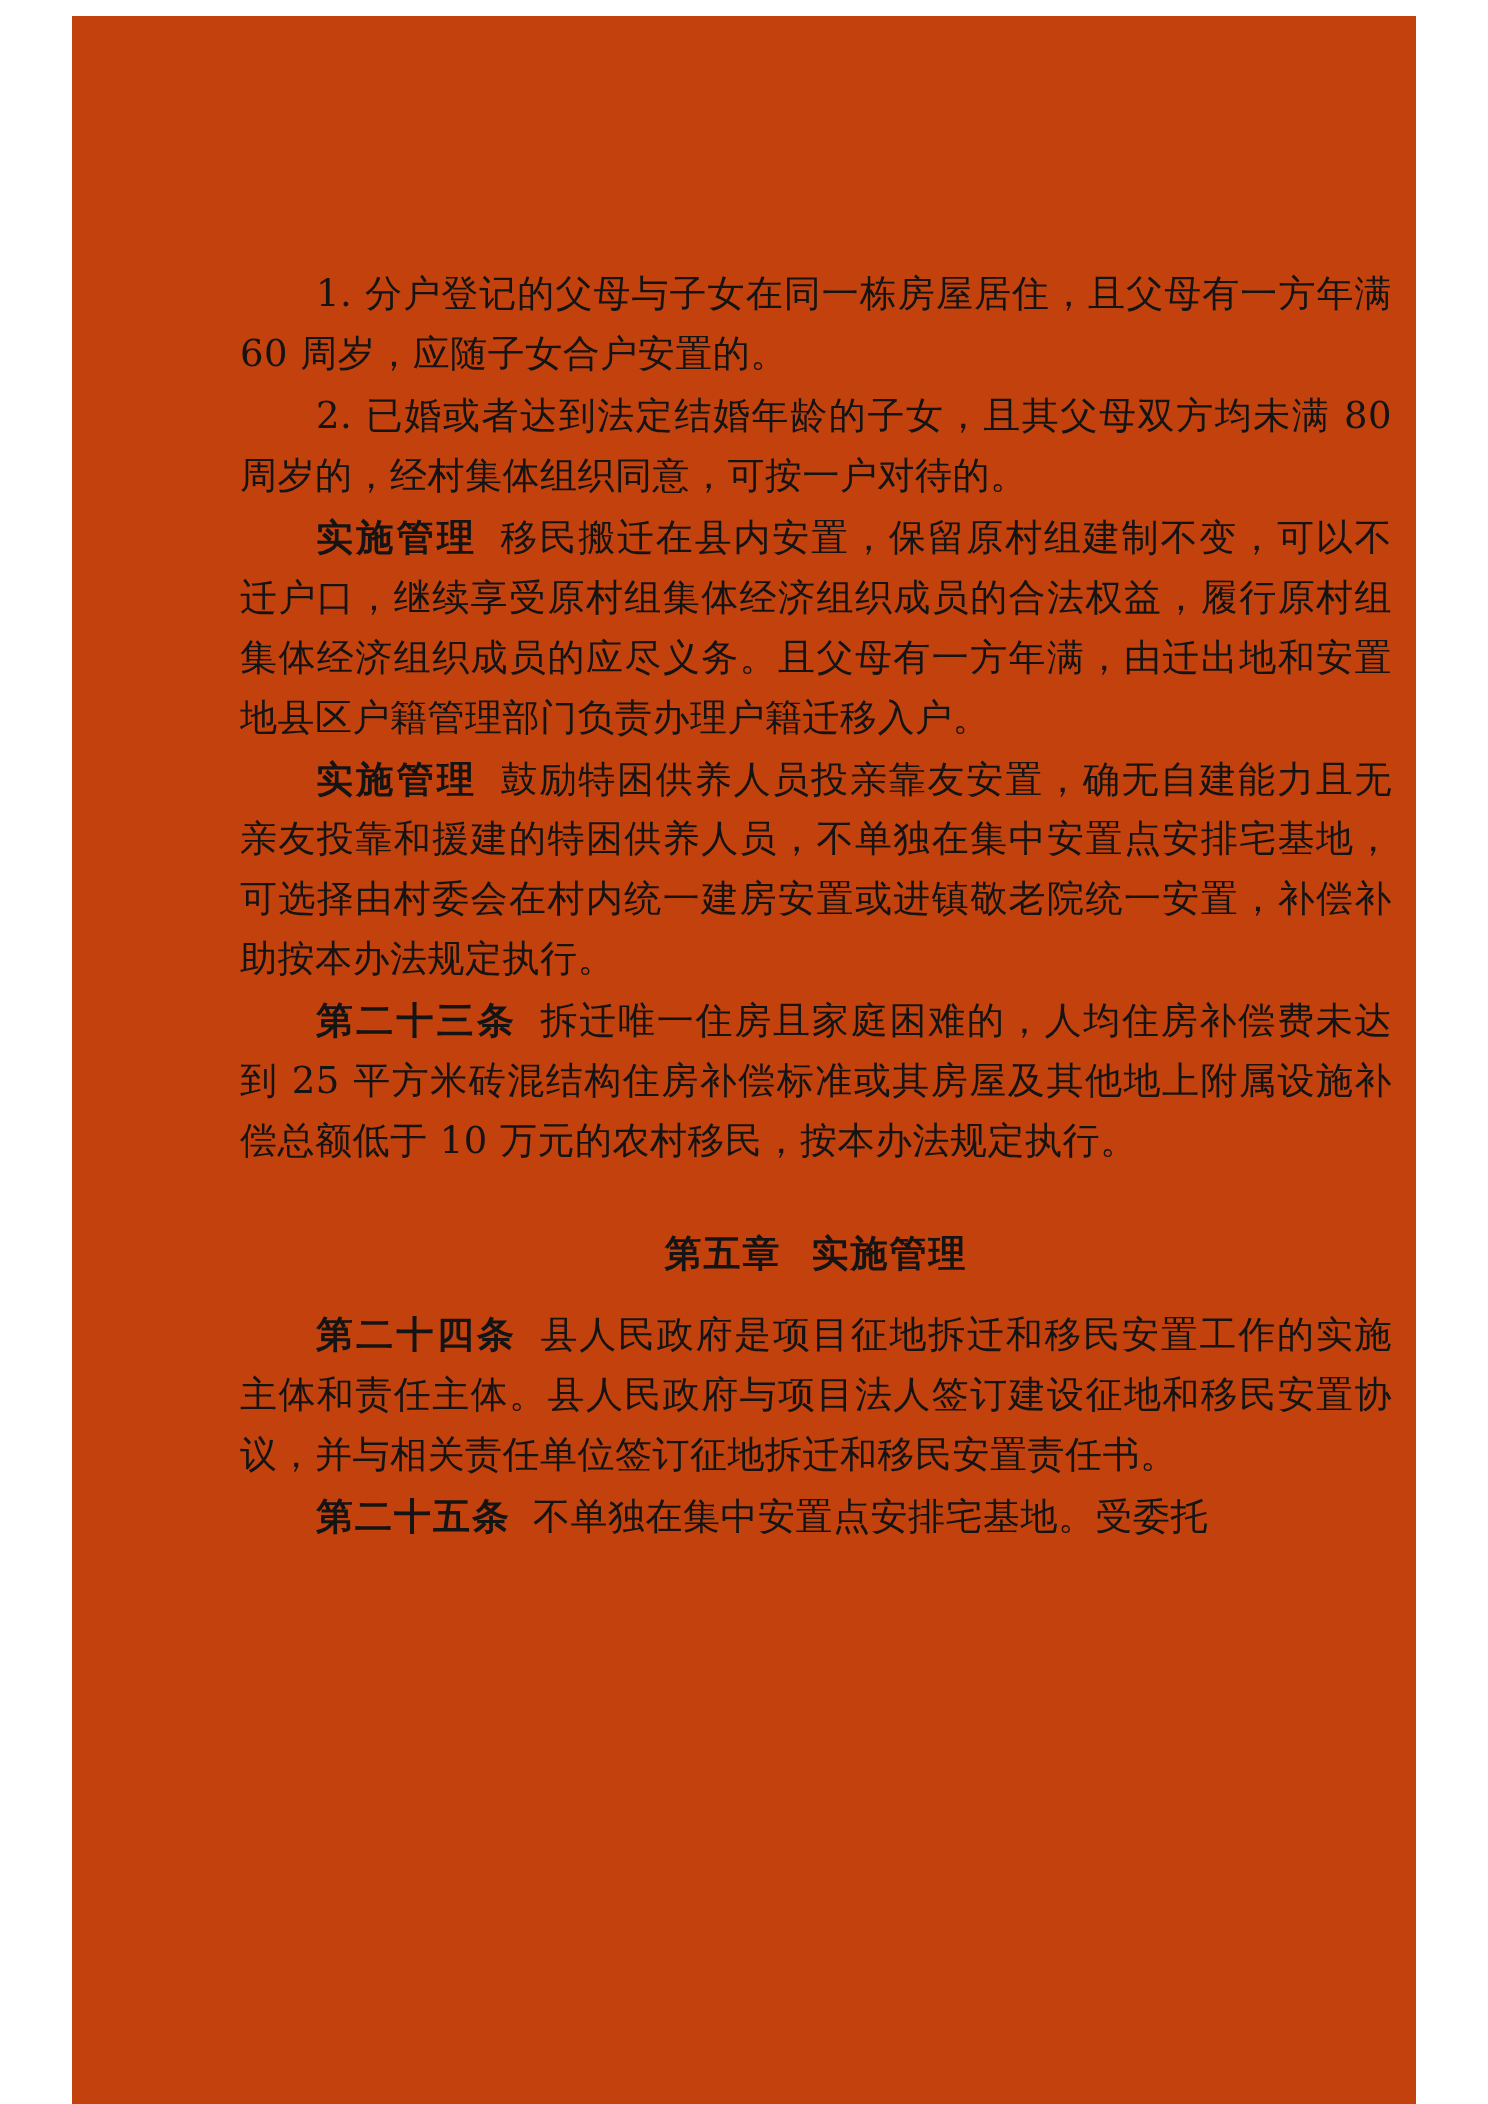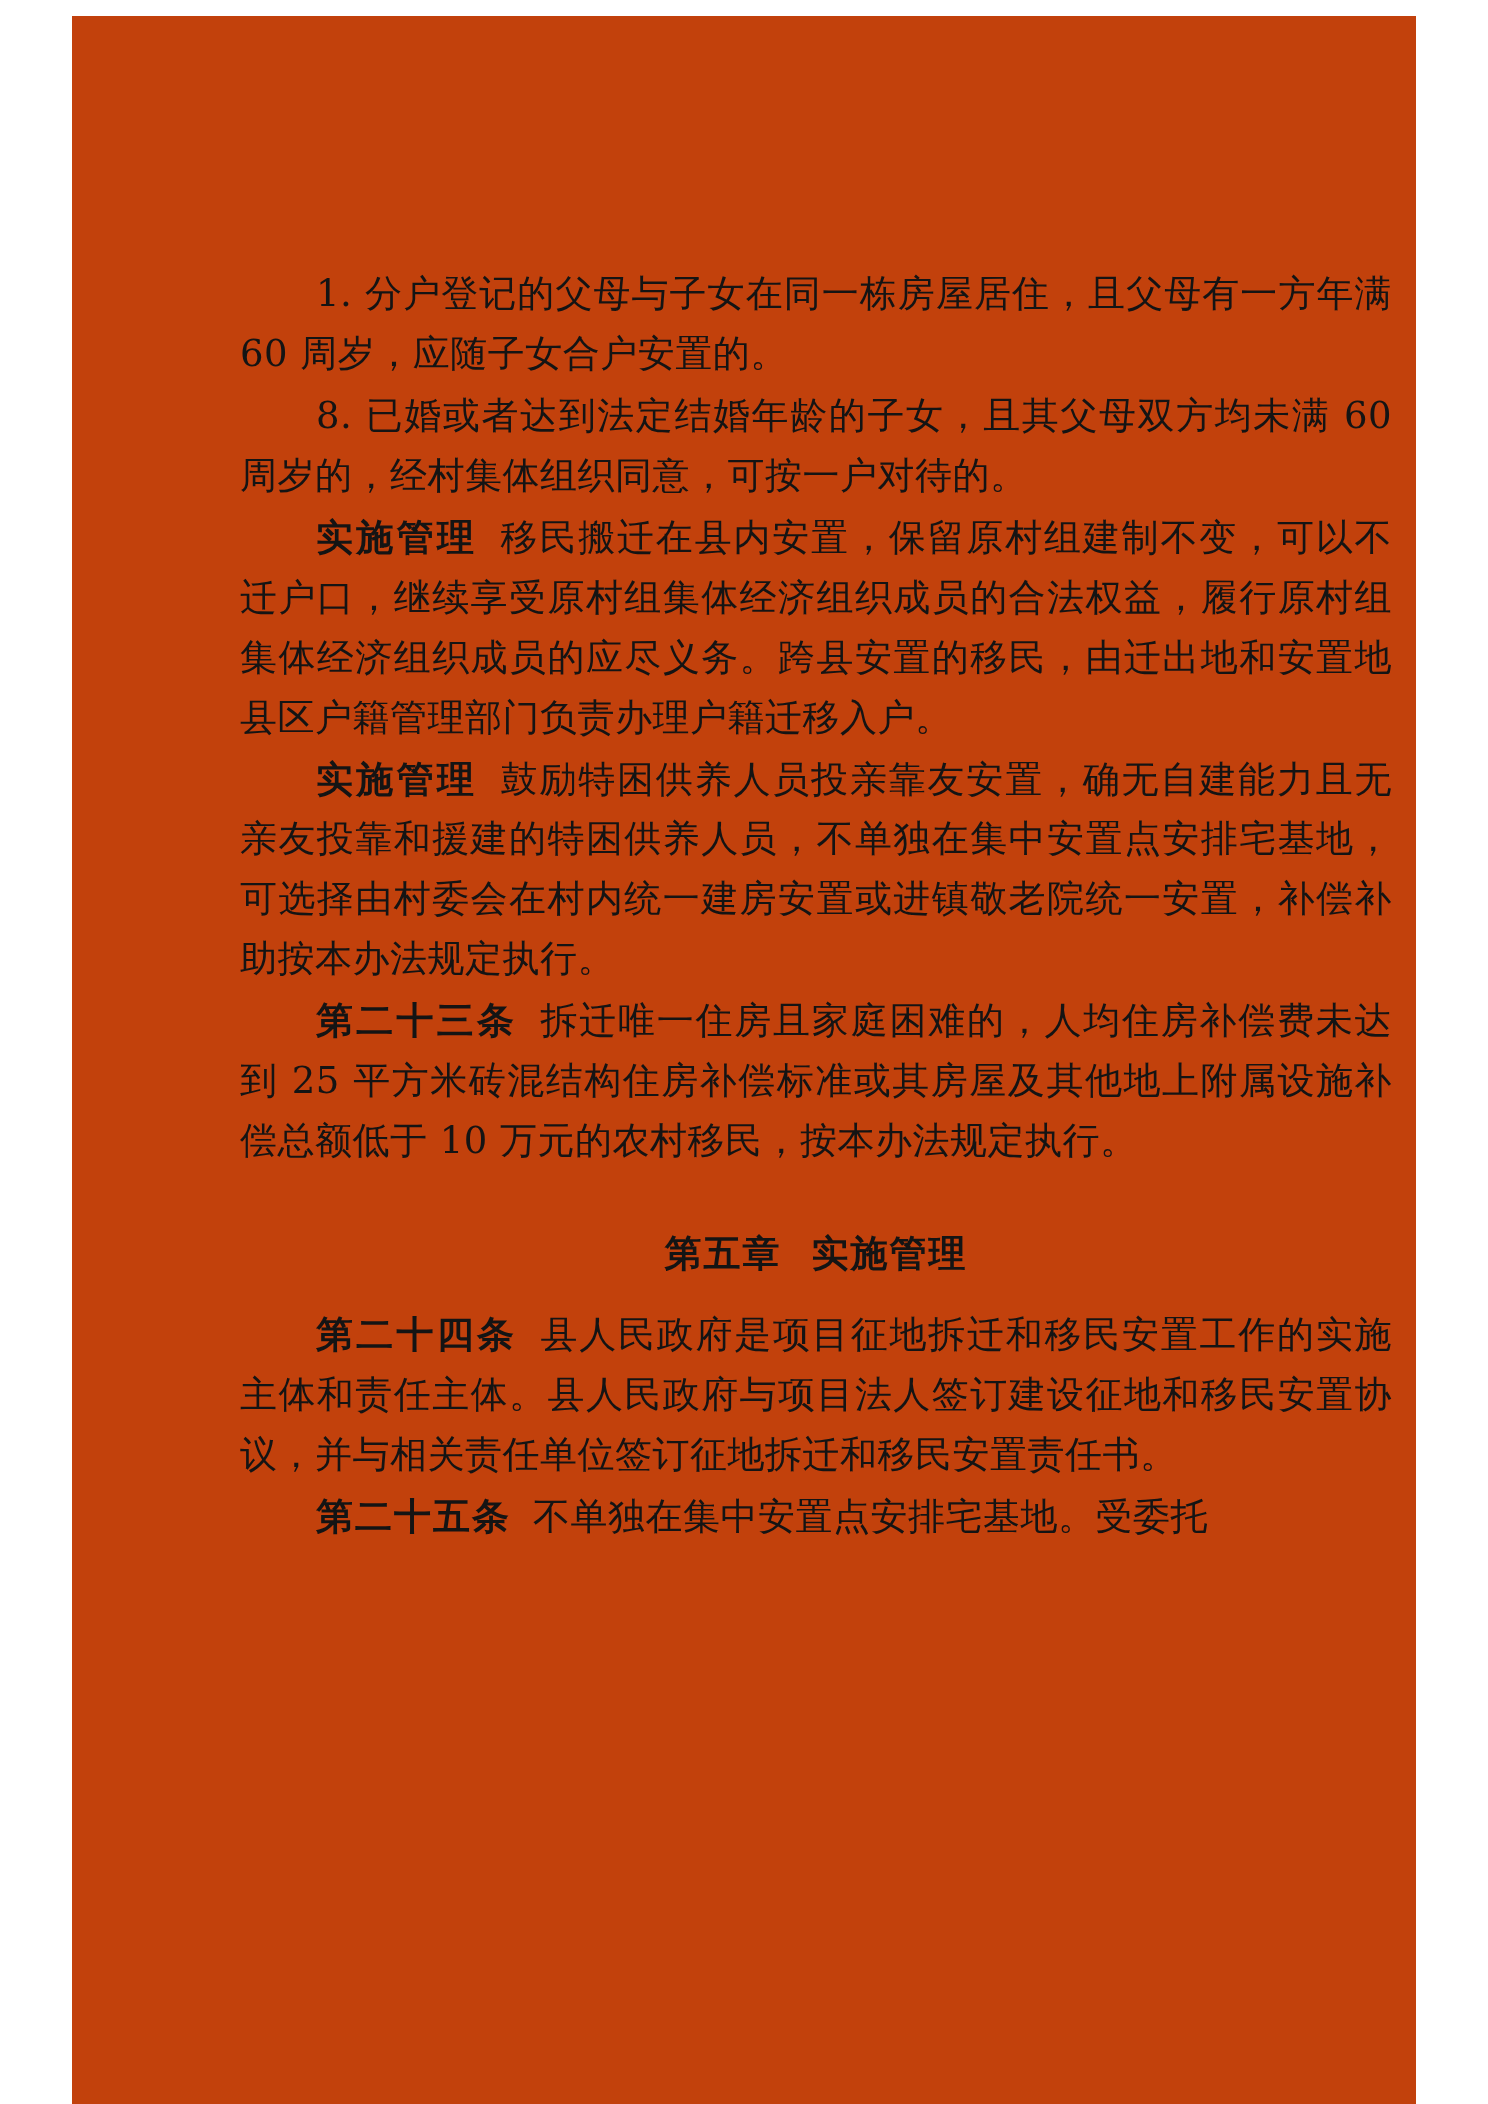--- a/index.html
+++ b/index.html
@@ -68,24 +68,24 @@
   }
 </style>
 </head>
 <body>
 
 <div class="page">
   <div class="content">
 
     <p class="para">1. 分户登记的父母与子女在同一栋房屋居住，且父母有一方年满 60 周岁，应随子女合户安置的。</p>
 
-    <p class="para">8. 已婚或者达到法定结婚年龄的子女，且其父母双方均未满 60 周岁的，经村集体组织同意，可按一户对待的。</p>
+    <p class="para">2. 已婚或者达到法定结婚年龄的子女，且其父母双方均未满 80 周岁的，经村集体组织同意，可按一户对待的。</p>
 
     <p class="para">
-      <span class="article-head">实施管理</span><span class="art-sp"></span><span>移民搬迁在县内安置，保留原村组建制不变，可以不迁户口，继续享受原村组集体经济组织成员的合法权益，履行原村组集体经济组织成员的应尽义务。跨县安置的移民，由迁出地和安置地县区户籍管理部门负责办理户籍迁移入户。</span>
+      <span class="article-head">实施管理</span><span class="art-sp"></span><span>移民搬迁在县内安置，保留原村组建制不变，可以不迁户口，继续享受原村组集体经济组织成员的合法权益，履行原村组集体经济组织成员的应尽义务。且父母有一方年满，由迁出地和安置地县区户籍管理部门负责办理户籍迁移入户。</span>
     </p>
 
     <p class="para">
       <span class="article-head">实施管理</span><span class="art-sp"></span><span>鼓励特困供养人员投亲靠友安置，确无自建能力且无亲友投靠和援建的特困供养人员，不单独在集中安置点安排宅基地，可选择由村委会在村内统一建房安置或进镇敬老院统一安置，补偿补助按本办法规定执行。</span>
     </p>
 
     <p class="para">
       <span class="article-head">第二十三条</span><span class="art-sp"></span><span>拆迁唯一住房且家庭困难的，人均住房补偿费未达到 25 平方米砖混结构住房补偿标准或其房屋及其他地上附属设施补偿总额低于 10 万元的农村移民，按本办法规定执行。</span>
     </p>
 

